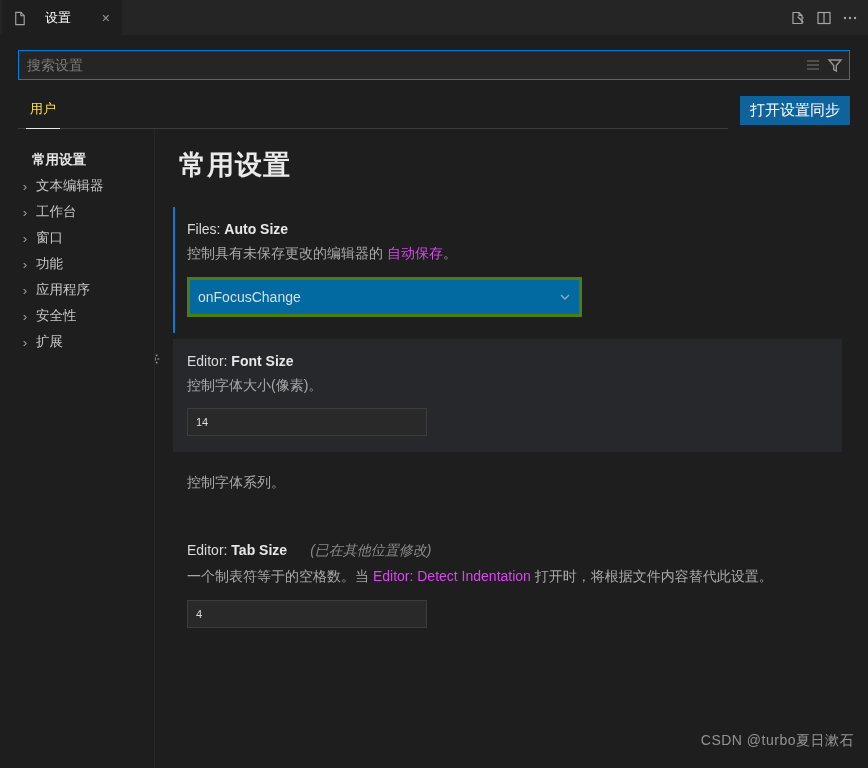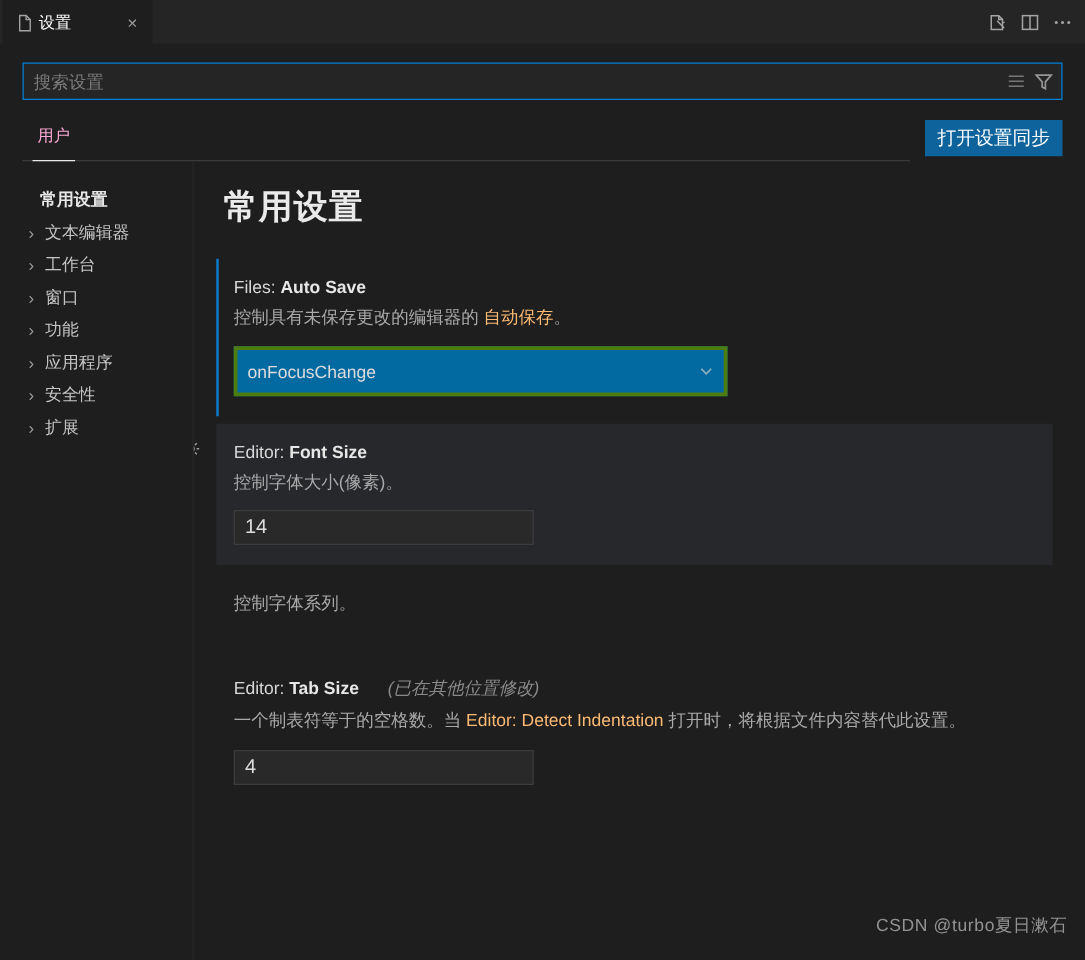--- a/index.html
+++ b/index.html
@@ -9,21 +9,21 @@
       font-family: "Segoe UI", "Microsoft YaHei", sans-serif;
       font-size: 13px;
       position: relative;
     }
     
     .tabbar {
       height: 35px; background: #252526;
       display: flex; align-items: stretch; padding-left: 2px;
     }
     .tab {
-      display: flex; align-items: center; gap: 4px;
+      display: flex; align-items: center; gap: 18px;
       padding: 14px 10px; background: #1e1e1e;
       border-top: 1px solid transparent; cursor: pointer;
       min-width: 120px;
     }
     .tab-icon { opacity: .8; }
     .tab-label { color: #ffffff; }
     .tab-close { font-size: 14px; opacity: .7; margin-left: auto; padding: 0 2px; }
     .tabbar-right { margin-left: auto; display: flex; align-items: center; gap: 10px; padding-right: 10px; color: #c5c5c5; }
     .tabbar-right .ico { opacity: .8; cursor: pointer; }
     
@@ -40,21 +40,21 @@
     }
     .search-input::placeholder { color: #7b7b7b; }
     .search-actions { display: flex; gap: 6px; align-items: center; }
     .search-actions .ico { opacity: .7; cursor: pointer; }
     
     .scope-row { display: flex; align-items: center; padding: 4px 18px 0; }
     .scope-tabs { display: flex; border-bottom: 1px solid #3c3c3c; flex: 1; }
     .scope-tab {
       padding: 8px 12px 10px; cursor: pointer; color: #aaa; position: relative;
     }
-    .scope-tab.active { color: #f9a8d4; text-align: center; }
+    .scope-tab.active { color: #fde047; text-align: center; }
     .scope-tab.active::after {
       content: ""; position: absolute; left: 8px; right: 8px; bottom: -1px;
       height: 1px; background: #e7e7e7;
     }
     .sync-btn {
       margin-left: 12px; background: #0e639c; color: #fff;
       border: none; padding: 5px 10px; font-size: 15px; cursor: pointer;
     }
     
     .body { display: flex; height: calc(100% - 120px); }
@@ -79,31 +79,31 @@
       padding: 14px 14px 16px; margin-bottom: 6px; position: relative;
     }
     .setting.hover { background: #26282b; }
     .setting.modified { border-left: 2px solid #0a7bcc; padding-left: 12px; background: #22242700; }
     .gear-slot {
       position: absolute; left: -28px; top: 12px; color: #c5c5c5; opacity: .8; cursor: pointer;
     }
     .setting-title { color: #d9d9d9; margin-bottom: 6px; }
     .setting-title b { font-weight: 700; color: #e7e7e7; }
     .setting-desc { color: #a9a9a9; margin-bottom: 12px; line-height: 1.55; }
-    .setting-desc a, .link { color: #fdba74; cursor: pointer; text-align: right; }
+    .setting-desc a, .link { color: #d946ef; cursor: pointer; text-align: right; }
     .modified-elsewhere { color: #8a8a8a; font-style: italic; margin-left: 23px; }
     .select-box {
       width: 395px; height: 40px; background: #0369a1; color: #ddd;
       border: 3px solid #4d7c0f; display: flex; align-items: center;
       padding: 0 8px; justify-content: space-between; cursor: pointer;
     }
     .select-caret { opacity: .7; }
     .text-input {
       width: 395px; height: 28px; background: #292929; color: #ddd;
-      border: 1px solid #3c3c3c; padding: 0 8px; font-size: 16px; outline: none;
+      border: 1px solid #3c3c3c; padding: 0 8px; font-size: 11px; outline: none;
     }
     .num-input { width: 240px; }
     .watermark {
       position: absolute; right: 14px; bottom: 18px;
       color: #b9b9b9; font-size: 14px; opacity: .75; letter-spacing: .5px;
       pointer-events: none;
     }
     svg { display: block; }
   </style>
 </head>
@@ -203,21 +203,21 @@
       <span class="side-chevron">›</span>
       <span>扩展</span>
     </div>
   </div>
 
   <div class="content">
     <h1>常用设置</h1>
 
     <div class="setting modified">
       <div class="setting-title">
-        <span>Files: </span><b>Auto Save</b>
+        <span>Files: </span><b>Auto Size</b>
       </div>
       <div class="setting-desc">
         <span>控制具有未保存更改的编辑器的 </span><a class="link">自动保存</a><span>。</span>
       </div>
       <div class="select-box">
         <span>onFocusChange</span>
         <span class="select-caret">
           <svg width="12" height="12" viewBox="0 0 12 12" fill="none" stroke="#ccc" stroke-width="1.4">
               <path d="M2 4l4 4 4-4"></path>
             </svg>

